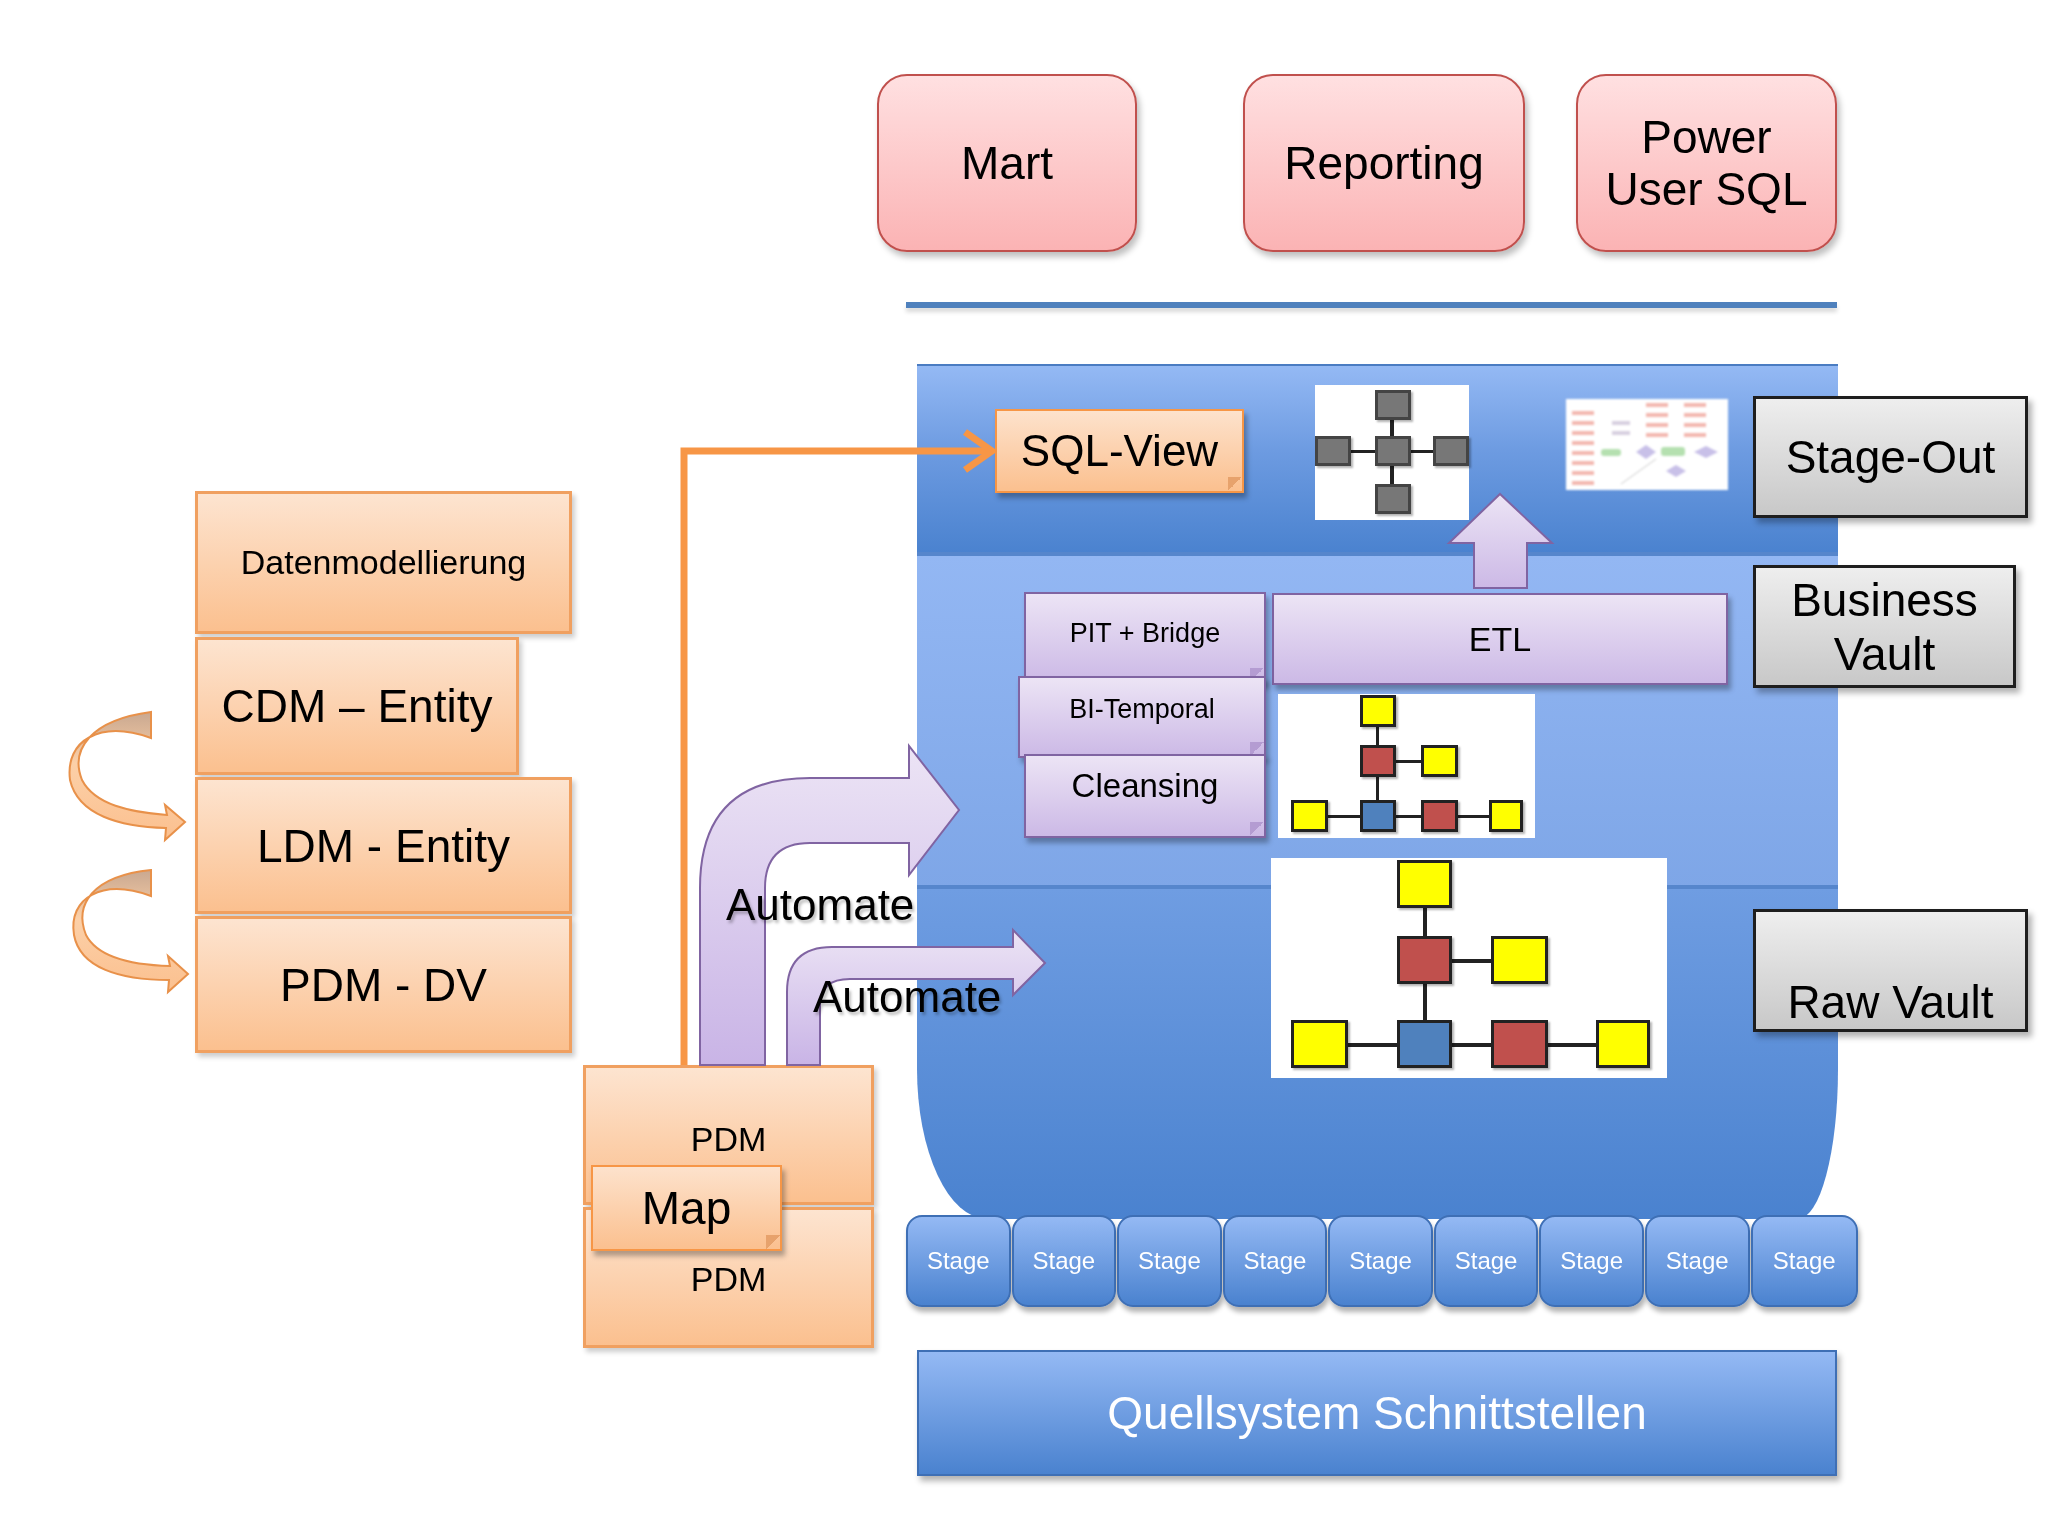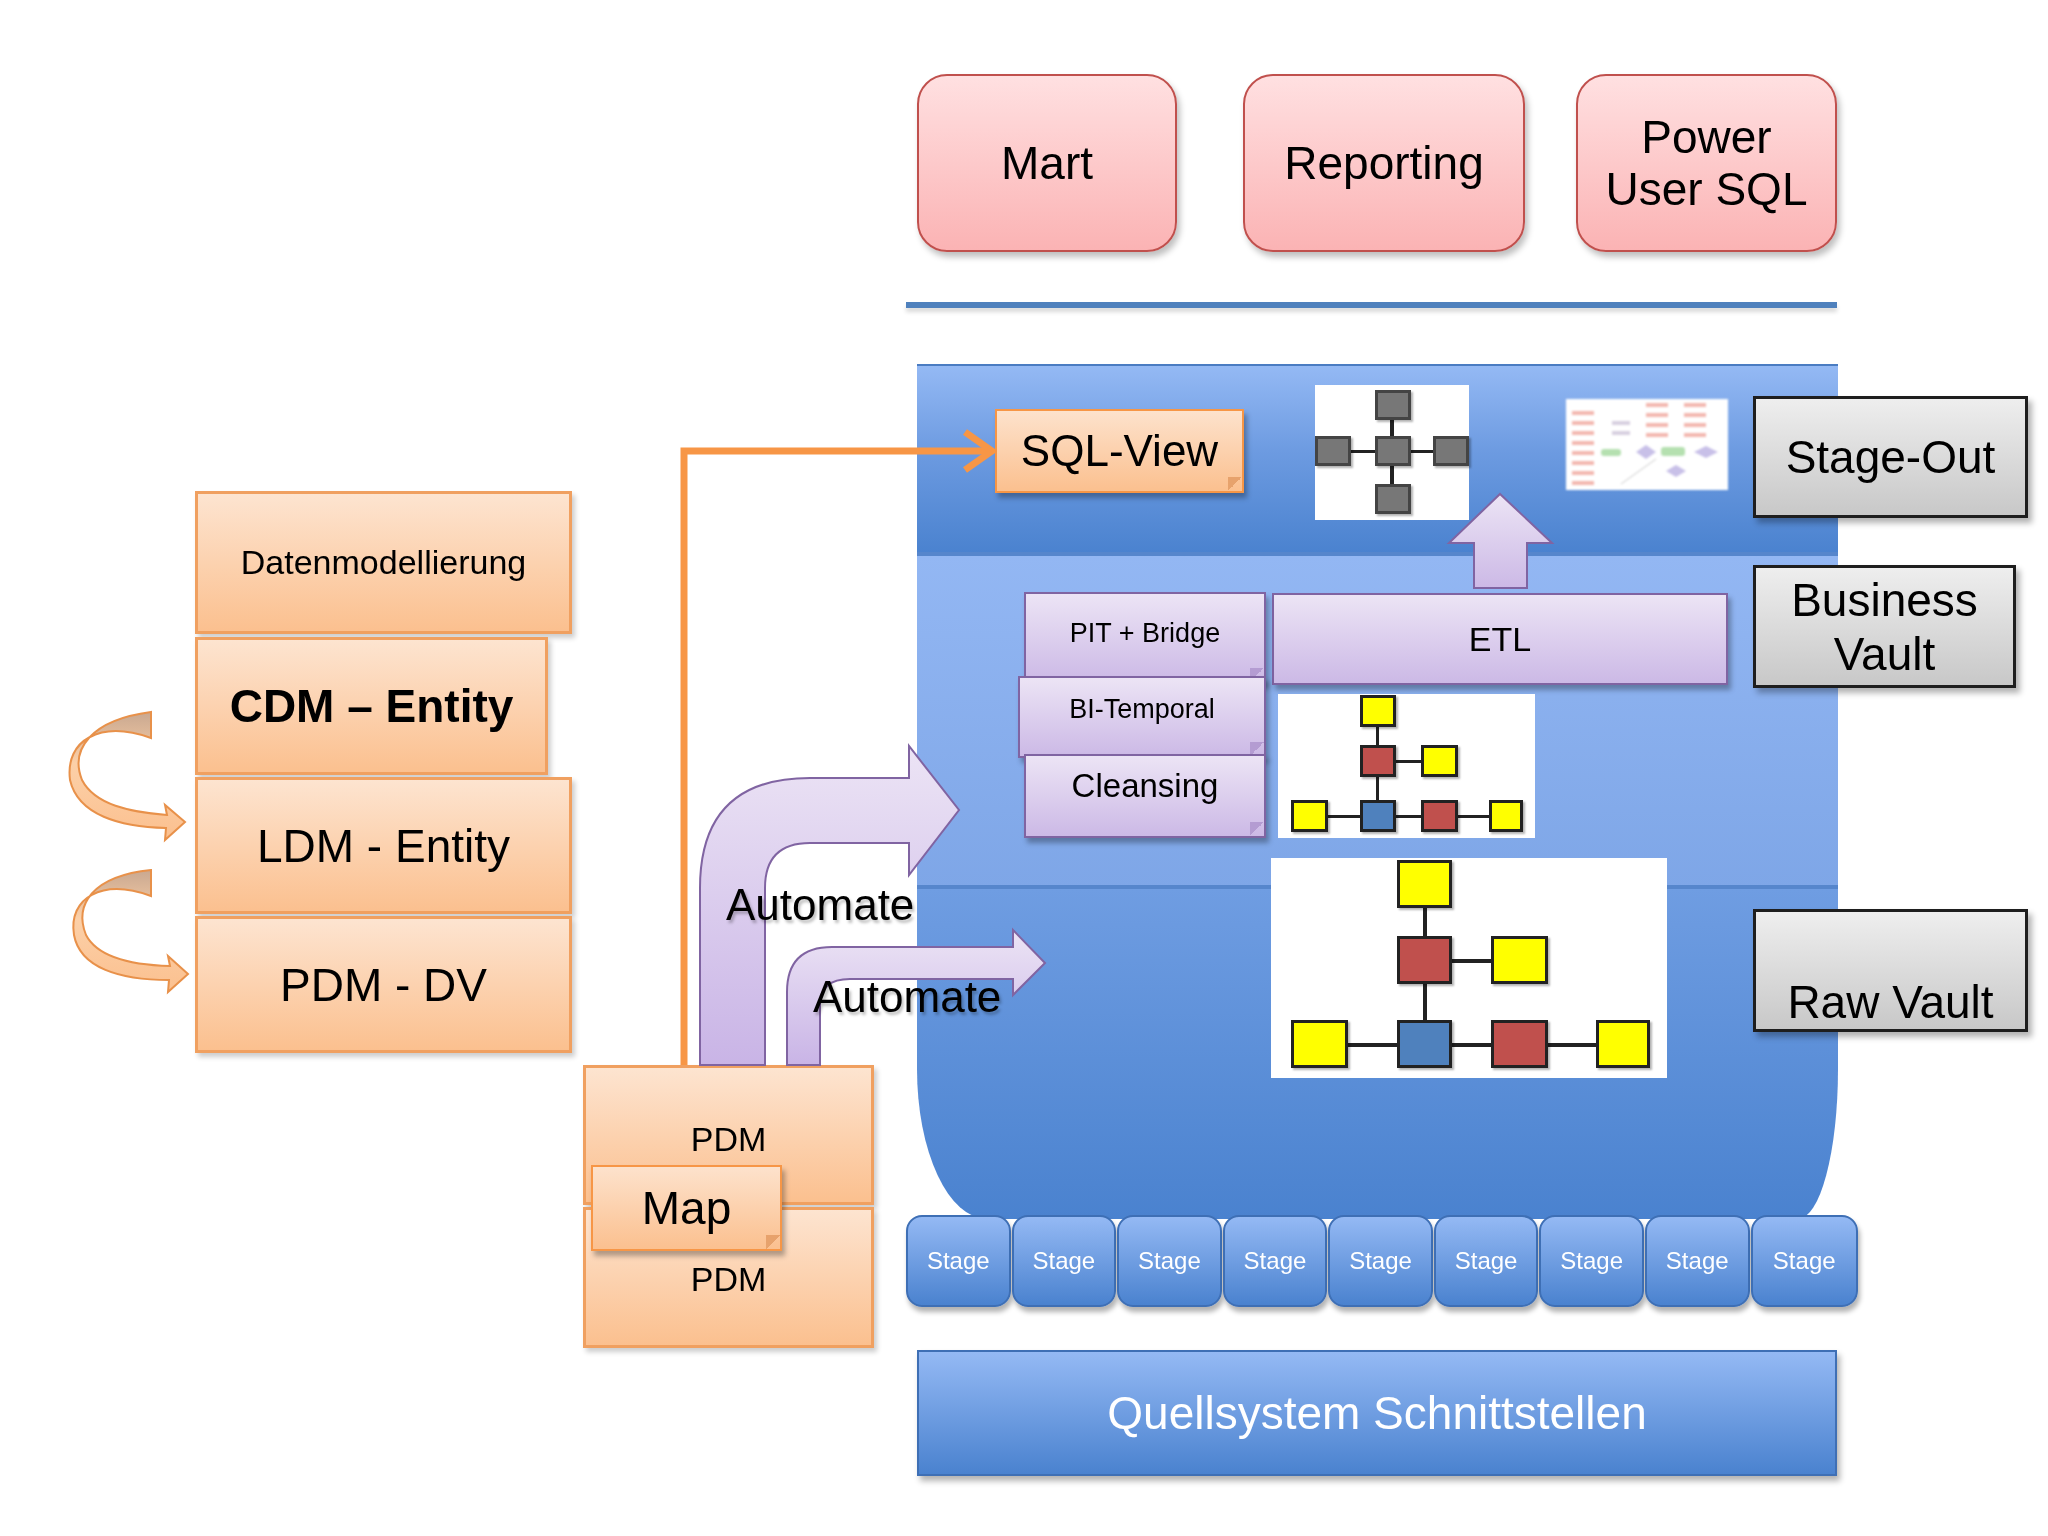--- a/index.html
+++ b/index.html
@@ -46,21 +46,21 @@
   .ny { background:#ffff00; }
   .nr { background:#c0504d; }
   .nb { background:#4f81bd; }
   .ng { background:#777; border-color:#444; }
   .edge { position:absolute; background:#222; }
   svg { position:absolute; overflow:visible; }
 </style>
 </head>
 <body>
 
-<div class="abs pink center" style="left:917px;top:74px;width:260px;height:178px;">
+<div class="abs pink center" style="left:877px;top:74px;width:260px;height:178px;">
   <span>Mart</span>
 </div>
 <div class="abs pink center" style="left:1243px;top:74px;width:282px;height:178px;">
   <span>Reporting</span>
 </div>
 <div class="abs pink center" style="left:1576px;top:74px;width:261px;height:178px;white-space:pre-line;">
   <span>Power
 User SQL</span>
 </div>
 <div class="abs top-line" style="left:906px;top:302px;width:931px;"></div>
@@ -212,21 +212,21 @@
     </div>
 </div>
 
 <div class="abs source center" style="left:917px;top:1350px;width:920px;height:126px;">
   <span>Quellsystem Schnittstellen</span>
 </div>
 
 <div class="abs orange-box center" style="left:151px;top:491px;width:377px;height:143px;font-size:34px;">
   <span>Datenmodellierung</span>
 </div>
-<div class="abs orange-box center" style="left:151px;top:637px;width:353px;height:138px;font-size:46px;font-weight:bold;">
+<div class="abs orange-box center" style="left:151px;top:637px;width:324px;height:138px;font-size:46px;">
   <span>CDM – Entity</span>
 </div>
 <div class="abs orange-box center" style="left:151px;top:777px;width:377px;height:137px;font-size:46px;">
   <span>LDM - Entity</span>
 </div>
 <div class="abs orange-box center" style="left:151px;top:916px;width:377px;height:137px;font-size:46px;">
   <span>PDM - DV</span>
 </div>
 
 <svg style="left:70px;top:700px;" width="130" height="300">

